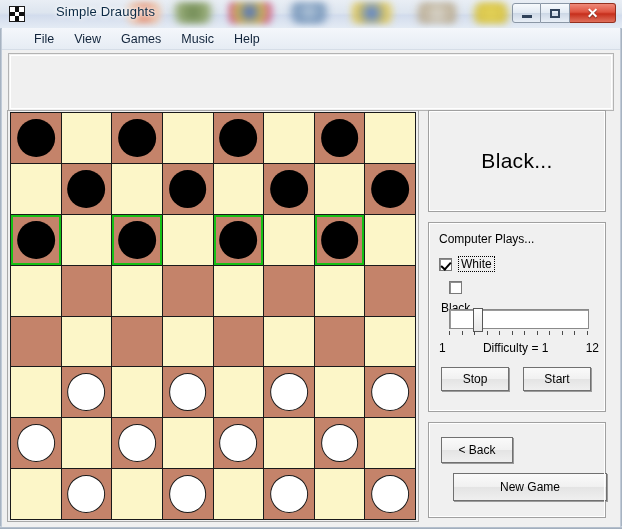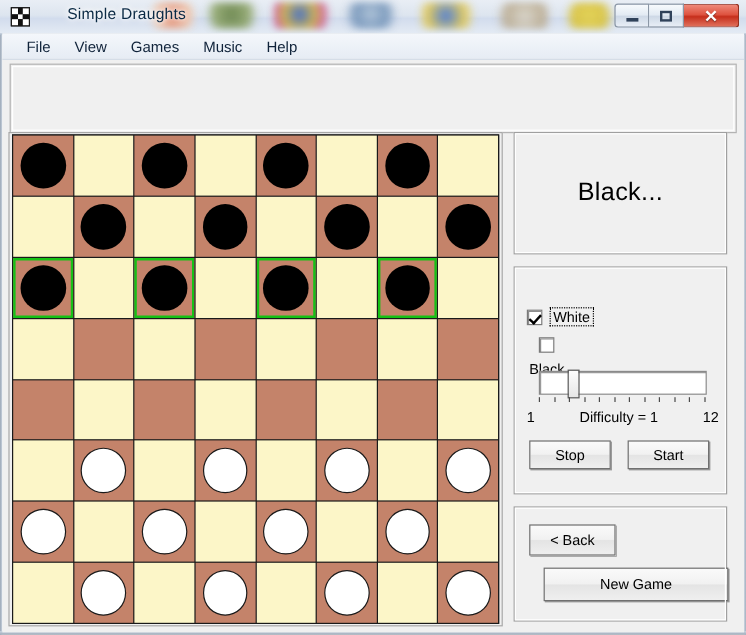--- a/index.html
+++ b/index.html
@@ -66,21 +66,21 @@
   
   .client{
     position:absolute;left:2px;top:28px;width:618px;height:499px;
     background:#f0f0f0;box-sizing:border-box;
   }
 
   .menubar{
     position:absolute;left:0;top:0;width:618px;height:22px;
     background:linear-gradient(to bottom,#f4f7fb,#e6ecf4);
     border-bottom:1px solid #d5dde7;
-    display:flex;align-items:center;padding-left:10px;box-sizing:border-box;
+    display:flex;align-items:center;padding-left:22px;box-sizing:border-box;
   }
   .menuitem{
     font-size:12.5px;color:#10233a;padding:2px 10px;cursor:default;
     white-space:nowrap;
   }
 
   .toolpanel{
     position:absolute;left:6px;top:25px;width:606px;height:58px;
     background:#f0f0f0;
     border:1px solid #b3b3b3;box-sizing:border-box;
@@ -362,20 +362,21 @@
         </div>
     </div>
 
     <div class="side">
 
       <div class="groupbox status-box">
         <div class="status-text">Black...</div>
       </div>
 
       <div class="groupbox cfg-box">
+        <div class="cfg-title">Computer Plays...</div>
 
         <div class="cb-row r1">
           <div class="cbox on"></div>
           <span class="cb-label focus">White</span>
         </div>
 
         <div class="cb-row r2">
           <div class="cbox"></div>
           <span class="cb-label">Black</span>
         </div>

